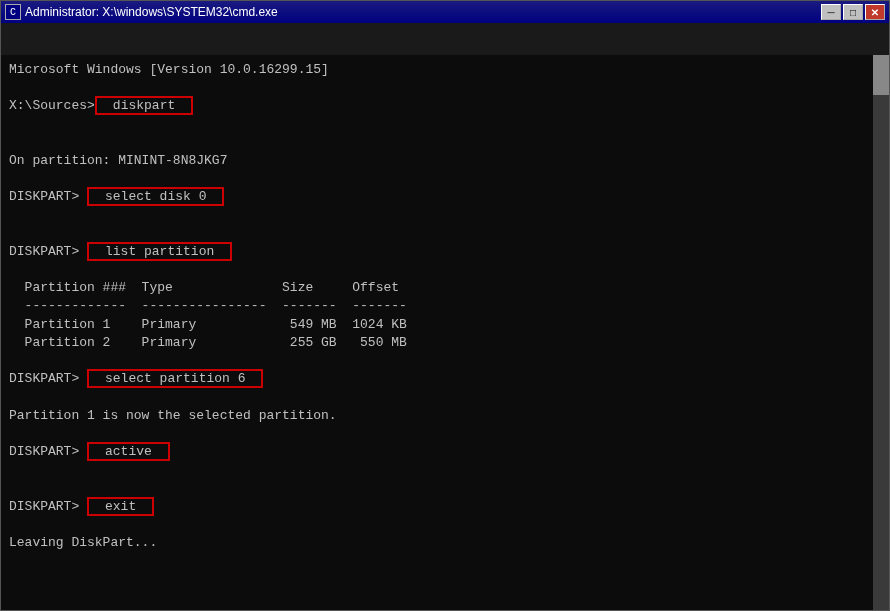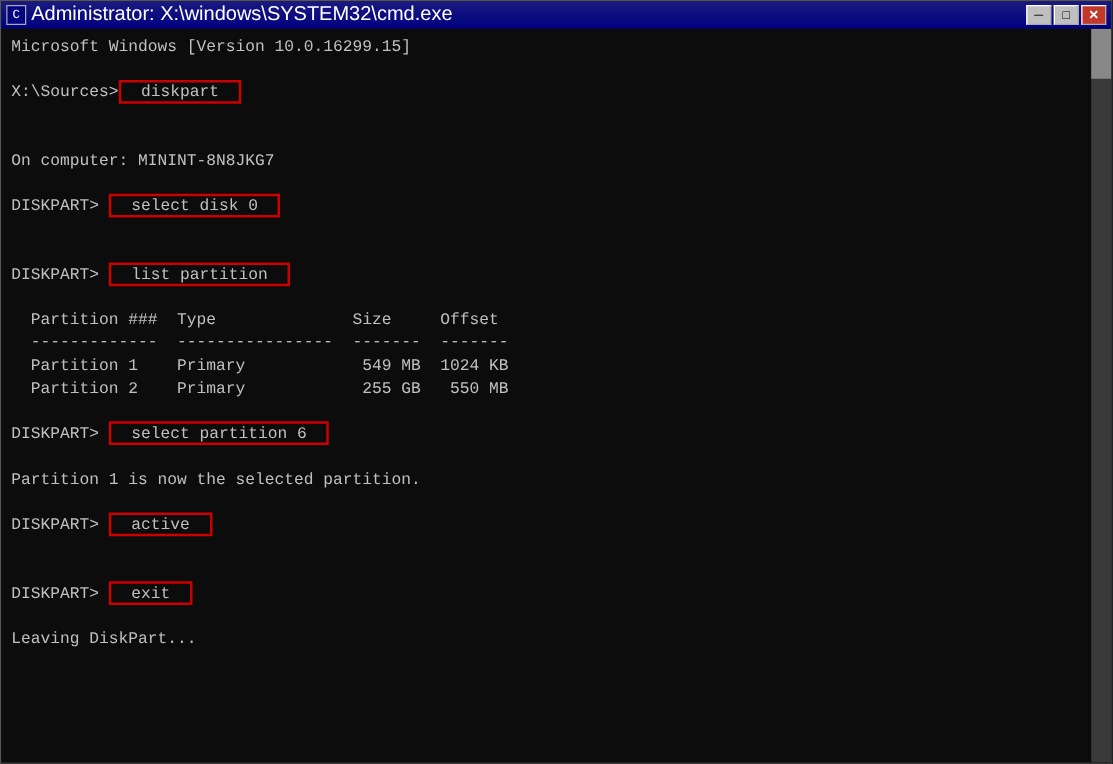--- a/index.html
+++ b/index.html
@@ -43,21 +43,21 @@
       border: 1px solid #aaa;
       display: flex;
       align-items: center;
       justify-content: center;
       font-size: 10px;
       color: white;
     }
 
     .title-bar-text {
       color: white;
-      font-size: 16px;
+      font-size: 12px;
       font-family: 'Segoe UI', Arial, sans-serif;
     }
 
     .title-bar-buttons {
       display: flex;
       gap: 2px;
     }
 
     .tb-btn {
       width: 20px;
@@ -81,20 +81,21 @@
 
     .console-body {
       background: #0c0c0c;
       color: #c0c0c0;
       flex: 1;
       padding: 6px 8px;
       font-size: 13px;
       line-height: 1.4;
       overflow: hidden;
       position: relative;
+      margin-top: 32px;
     }
 
     .line {
       white-space: pre;
       display: block;
     }
 
     .highlight-box {
       display: inline;
       background: transparent;
@@ -135,21 +136,21 @@
     </div>
   </div>
 
   <div class="console-body">
     <div>
       <span class="line">Microsoft Windows [Version 10.0.16299.15]</span>
       <span class="line"> </span>
       <span class="line">X:\Sources&gt;<span class="highlight-box">diskpart</span></span>
       <span class="line"> </span>
       <span class="line"> </span>
-      <span class="line">On computer: MININT-8N8JKG7</span>
+      <span class="line">On partition: MININT-8N8JKG7</span>
       <span class="line"> </span>
       <span class="line">DISKPART&gt; <span class="highlight-box">select disk 0</span></span>
       <span class="line"> </span>
       <span class="line"> </span>
       <span class="line">DISKPART&gt; <span class="highlight-box">list partition</span></span>
       <span class="line"> </span>
       <span class="line">  Partition ###  Type              Size     Offset</span>
       <span class="line">  -------------  ----------------  -------  -------</span>
       <span class="line">  Partition 1    Primary            549 MB  1024 KB</span>
       <span class="line">  Partition 2    Primary            255 GB   550 MB</span>

